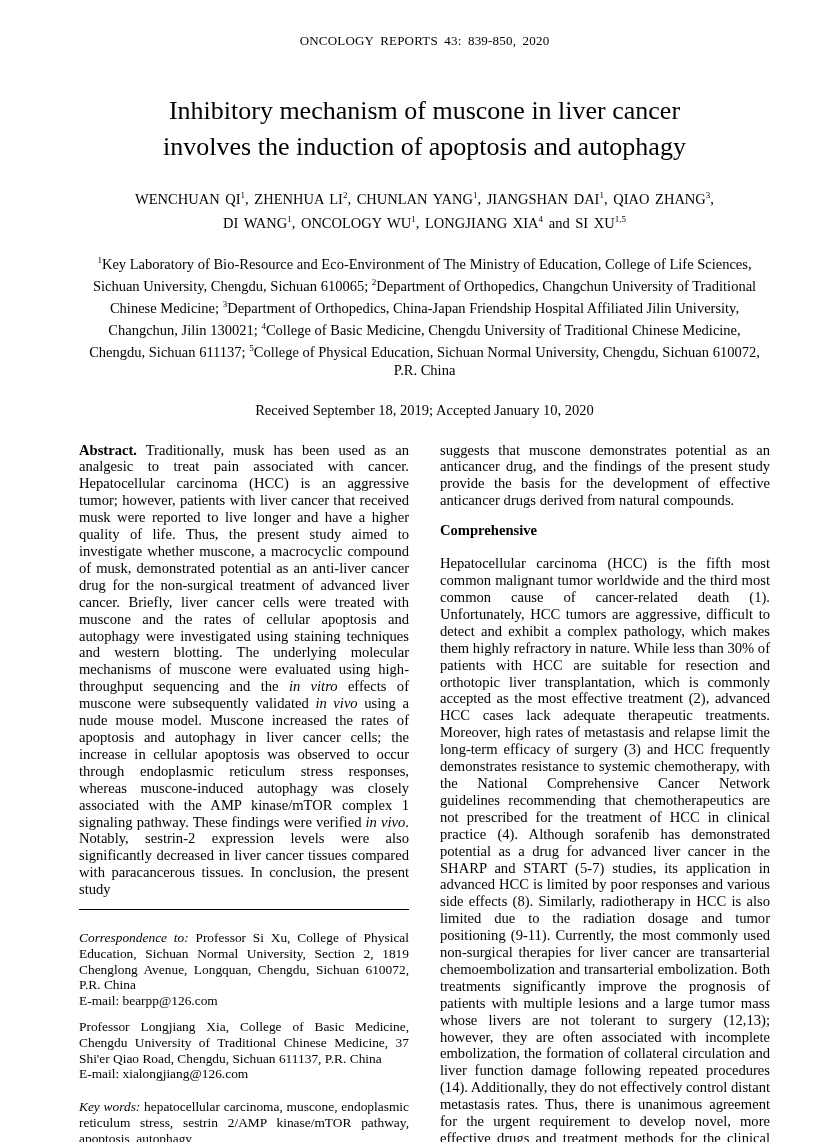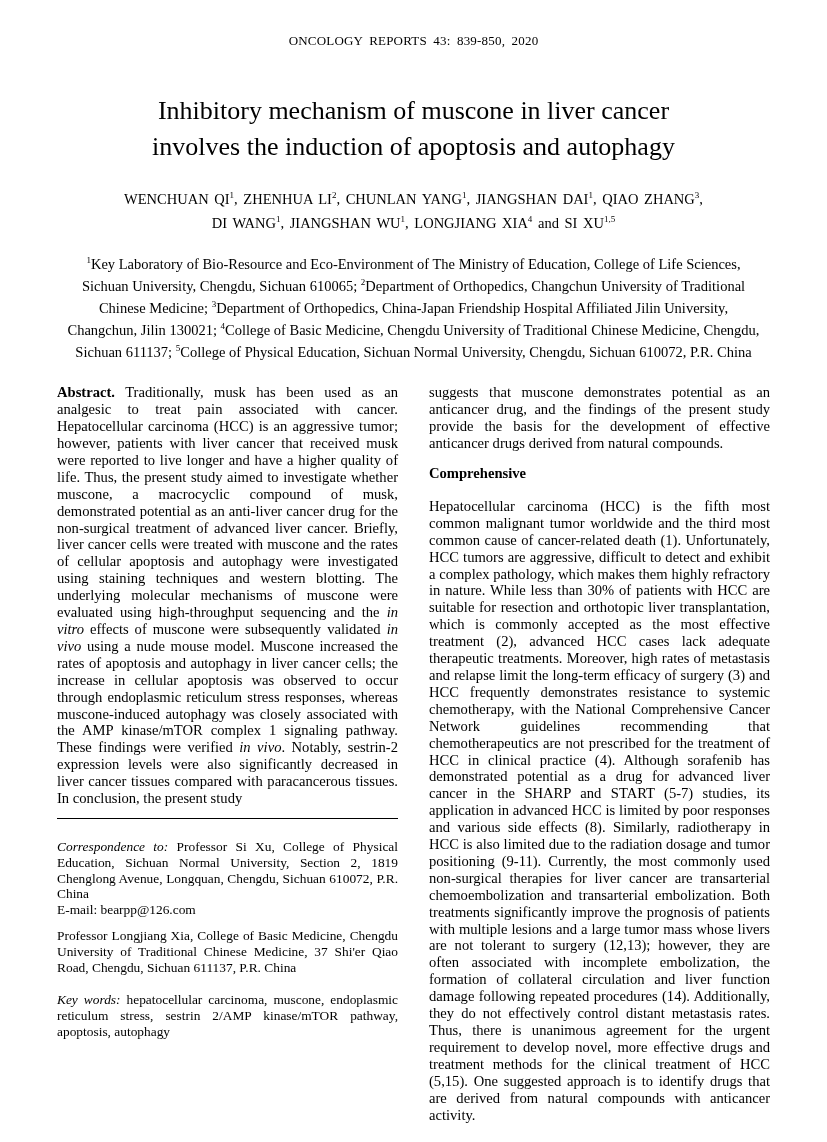--- a/index.html
+++ b/index.html
@@ -6,21 +6,21 @@
   html, body { background: #888; }
   .page {
     position: relative;
     width: 827px;
     height: 1142px;
     margin: 0 auto;
     background: #ffffff;
     color: #000000;
     font-family: "Liberation Serif", "DejaVu Serif", serif;
     overflow: hidden;
-    padding: 33px 57px 0 57px;
+    padding: 33px 57px 0 79px;
   }
   .journal-header {
     text-align: center;
     font-size: 13px;
     letter-spacing: 0.2px;
     word-spacing: 3px;
   }
   .paper-title {
     margin-top: 44px;
     text-align: center;
@@ -93,38 +93,40 @@
 
   <div class="journal-header">ONCOLOGY REPORTS 43: 839-850, 2020</div>
 
   <h1 class="paper-title">
     <span>Inhibitory mechanism of muscone in liver cancer</span><br>
     <span>involves the induction of apoptosis and autophagy</span>
   </h1>
 
   <div class="authors">
     <div><span>WENCHUAN QI</span><sup>1</sup><span>, ZHENHUA LI</span><sup>2</sup><span>, CHUNLAN YANG</span><sup>1</sup><span>, JIANGSHAN DAI</span><sup>1</sup><span>, QIAO ZHANG</span><sup>3</sup><span>,</span></div>
-    <div><span>DI WANG</span><sup>1</sup><span>, JIANGSHAN WU</span><sup>1</sup><span>, LONGJIANG XIA</span><sup>4</sup><span> and SI XU</span><sup>1,5</sup></div>
+    <div><span>DI WANG</span><sup>1</sup><span>, ONCOLOGY WU</span><sup>1</sup><span>, LONGJIANG XIA</span><sup>4</sup><span> and SI XU</span><sup>1,5</sup></div>
   </div>
 
   <div class="affiliations"><sup>1</sup><span>Key Laboratory of Bio-Resource and Eco-Environment of The Ministry of Education, College of Life Sciences, Sichuan University, Chengdu, Sichuan 610065; </span><sup>2</sup><span>Department of Orthopedics, Changchun University of Traditional Chinese Medicine; </span><sup>3</sup><span>Department of Orthopedics, China-Japan Friendship Hospital Affiliated Jilin University, Changchun, Jilin 130021; </span><sup>4</sup><span>College of Basic Medicine, Chengdu University of Traditional Chinese Medicine, Chengdu, Sichuan 611137; </span><sup>5</sup><span>College of Physical Education, Sichuan Normal University, Chengdu, Sichuan 610072, P.R. China</span></div>
 
+  <div class="received">Received September 18, 2019;  Accepted January 10, 2020</div>
 
 
   <div class="columns">
 
     <div class="col">
       <p class="body-text"><span style="font-weight: bold;">Abstract.</span><span> Traditionally, musk has been used as an analgesic to treat pain associated with cancer. Hepatocellular carcinoma (HCC) is an aggressive tumor; however, patients with liver cancer that received musk were reported to live longer and have a higher quality of life. Thus, the present study aimed to investigate whether muscone, a macrocyclic compound of musk, demonstrated potential as an anti-liver cancer drug for the non-surgical treatment of advanced liver cancer. Briefly, liver cancer cells were treated with muscone and the rates of cellular apoptosis and autophagy were investigated using staining techniques and western blotting. The underlying molecular mechanisms of muscone were evaluated using high-throughput sequencing and the </span><span style="font-style: italic;">in vitro</span><span> effects of muscone were subsequently validated </span><span style="font-style: italic;">in vivo</span><span> using a nude mouse model. Muscone increased the rates of apoptosis and autophagy in liver cancer cells; the increase in cellular apoptosis was observed to occur through endoplasmic reticulum stress responses, whereas muscone-induced autophagy was closely associated with the AMP kinase/mTOR complex 1 signaling pathway. These findings were verified </span><span style="font-style: italic;">in vivo</span><span>. Notably, sestrin-2 expression levels were also significantly decreased in liver cancer tissues compared with paracancerous tissues. In conclusion, the present study</span></p>
 
       <hr class="footnote-rule">
 
       <p class="footnote fn-block-1"><span style="font-style: italic;">Correspondence to:</span><span> Professor Si Xu, College of Physical Education, Sichuan Normal University, Section 2, 1819 Chenglong Avenue, Longquan, Chengdu, Sichuan 610072, P.R. China</span></p>
       <p class="footnote fn-email">E-mail: bearpp@126.com</p>
 
       <p class="footnote fn-block-2"><span>Professor Longjiang Xia, College of Basic Medicine, Chengdu University of Traditional Chinese Medicine, 37 Shi'er Qiao Road, Chengdu, Sichuan 611137, P.R. China</span></p>
+      <p class="footnote fn-email">E-mail: xialongjiang@126.com</p>
 
       <p class="footnote keywords"><span style="font-style: italic;">Key words:</span><span> hepatocellular carcinoma, muscone, endoplasmic reticulum stress, sestrin 2/AMP kinase/mTOR pathway, apoptosis, autophagy</span></p>
     </div>
 
     <div class="col">
       <p class="body-text">suggests that muscone demonstrates potential as an anticancer drug, and the findings of the present study provide the basis for the development of effective anticancer drugs derived from natural compounds.</p>
 
       <h2 class="intro-heading">Comprehensive</h2>
 
       <p class="body-text">Hepatocellular carcinoma (HCC) is the fifth most common malignant tumor worldwide and the third most common cause of cancer-related death (1). Unfortunately, HCC tumors are aggressive, difficult to detect and exhibit a complex pathology, which makes them highly refractory in nature. While less than 30% of patients with HCC are suitable for resection and orthotopic liver transplantation, which is commonly accepted as the most effective treatment (2), advanced HCC cases lack adequate therapeutic treatments. Moreover, high rates of metastasis and relapse limit the long-term efficacy of surgery (3) and HCC frequently demonstrates resistance to systemic chemotherapy, with the National Comprehensive Cancer Network guidelines recommending that chemotherapeutics are not prescribed for the treatment of HCC in clinical practice (4). Although sorafenib has demonstrated potential as a drug for advanced liver cancer in the SHARP and START (5-7) studies, its application in advanced HCC is limited by poor responses and various side effects (8). Similarly, radiotherapy in HCC is also limited due to the radiation dosage and tumor positioning (9-11). Currently, the most commonly used non-surgical therapies for liver cancer are transarterial chemoembolization and transarterial embolization. Both treatments significantly improve the prognosis of patients with multiple lesions and a large tumor mass whose livers are not tolerant to surgery (12,13); however, they are often associated with incomplete embolization, the formation of collateral circulation and liver function damage following repeated procedures (14). Additionally, they do not effectively control distant metastasis rates. Thus, there is unanimous agreement for the urgent requirement to develop novel, more effective drugs and treatment methods for the clinical treatment of HCC (5,15). One suggested approach is to identify drugs that are derived from natural compounds with anticancer activity.</p>

